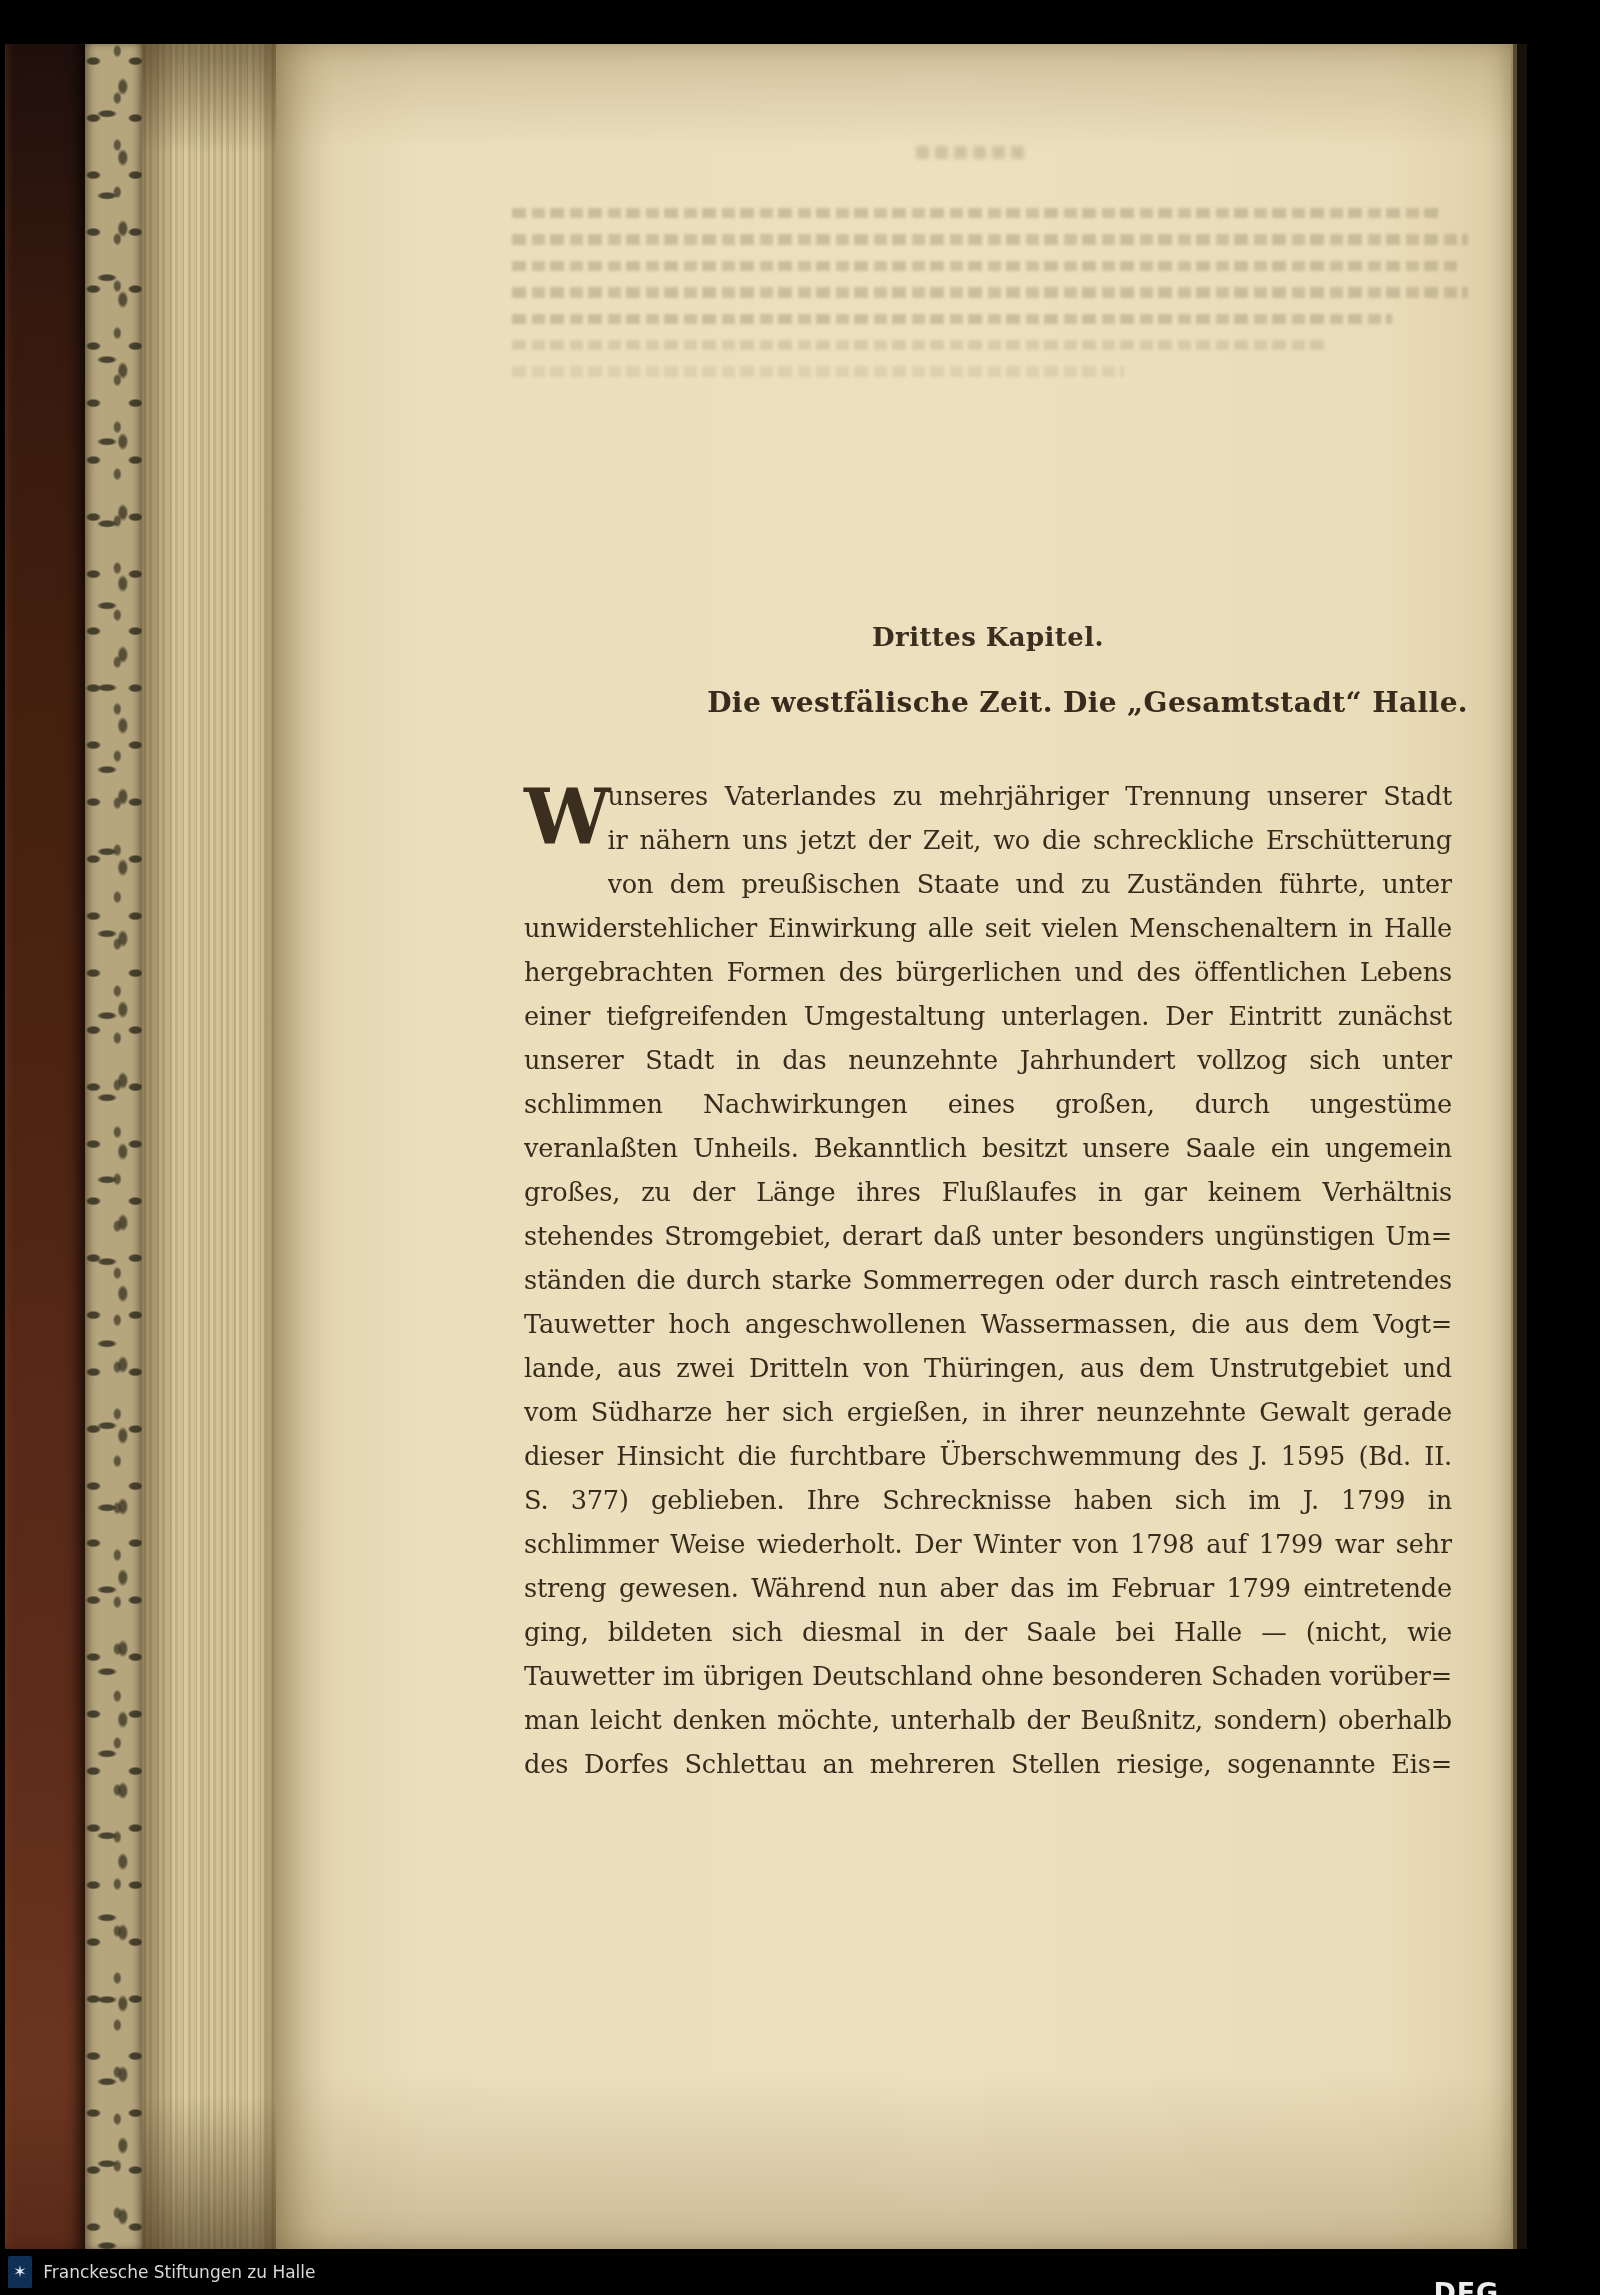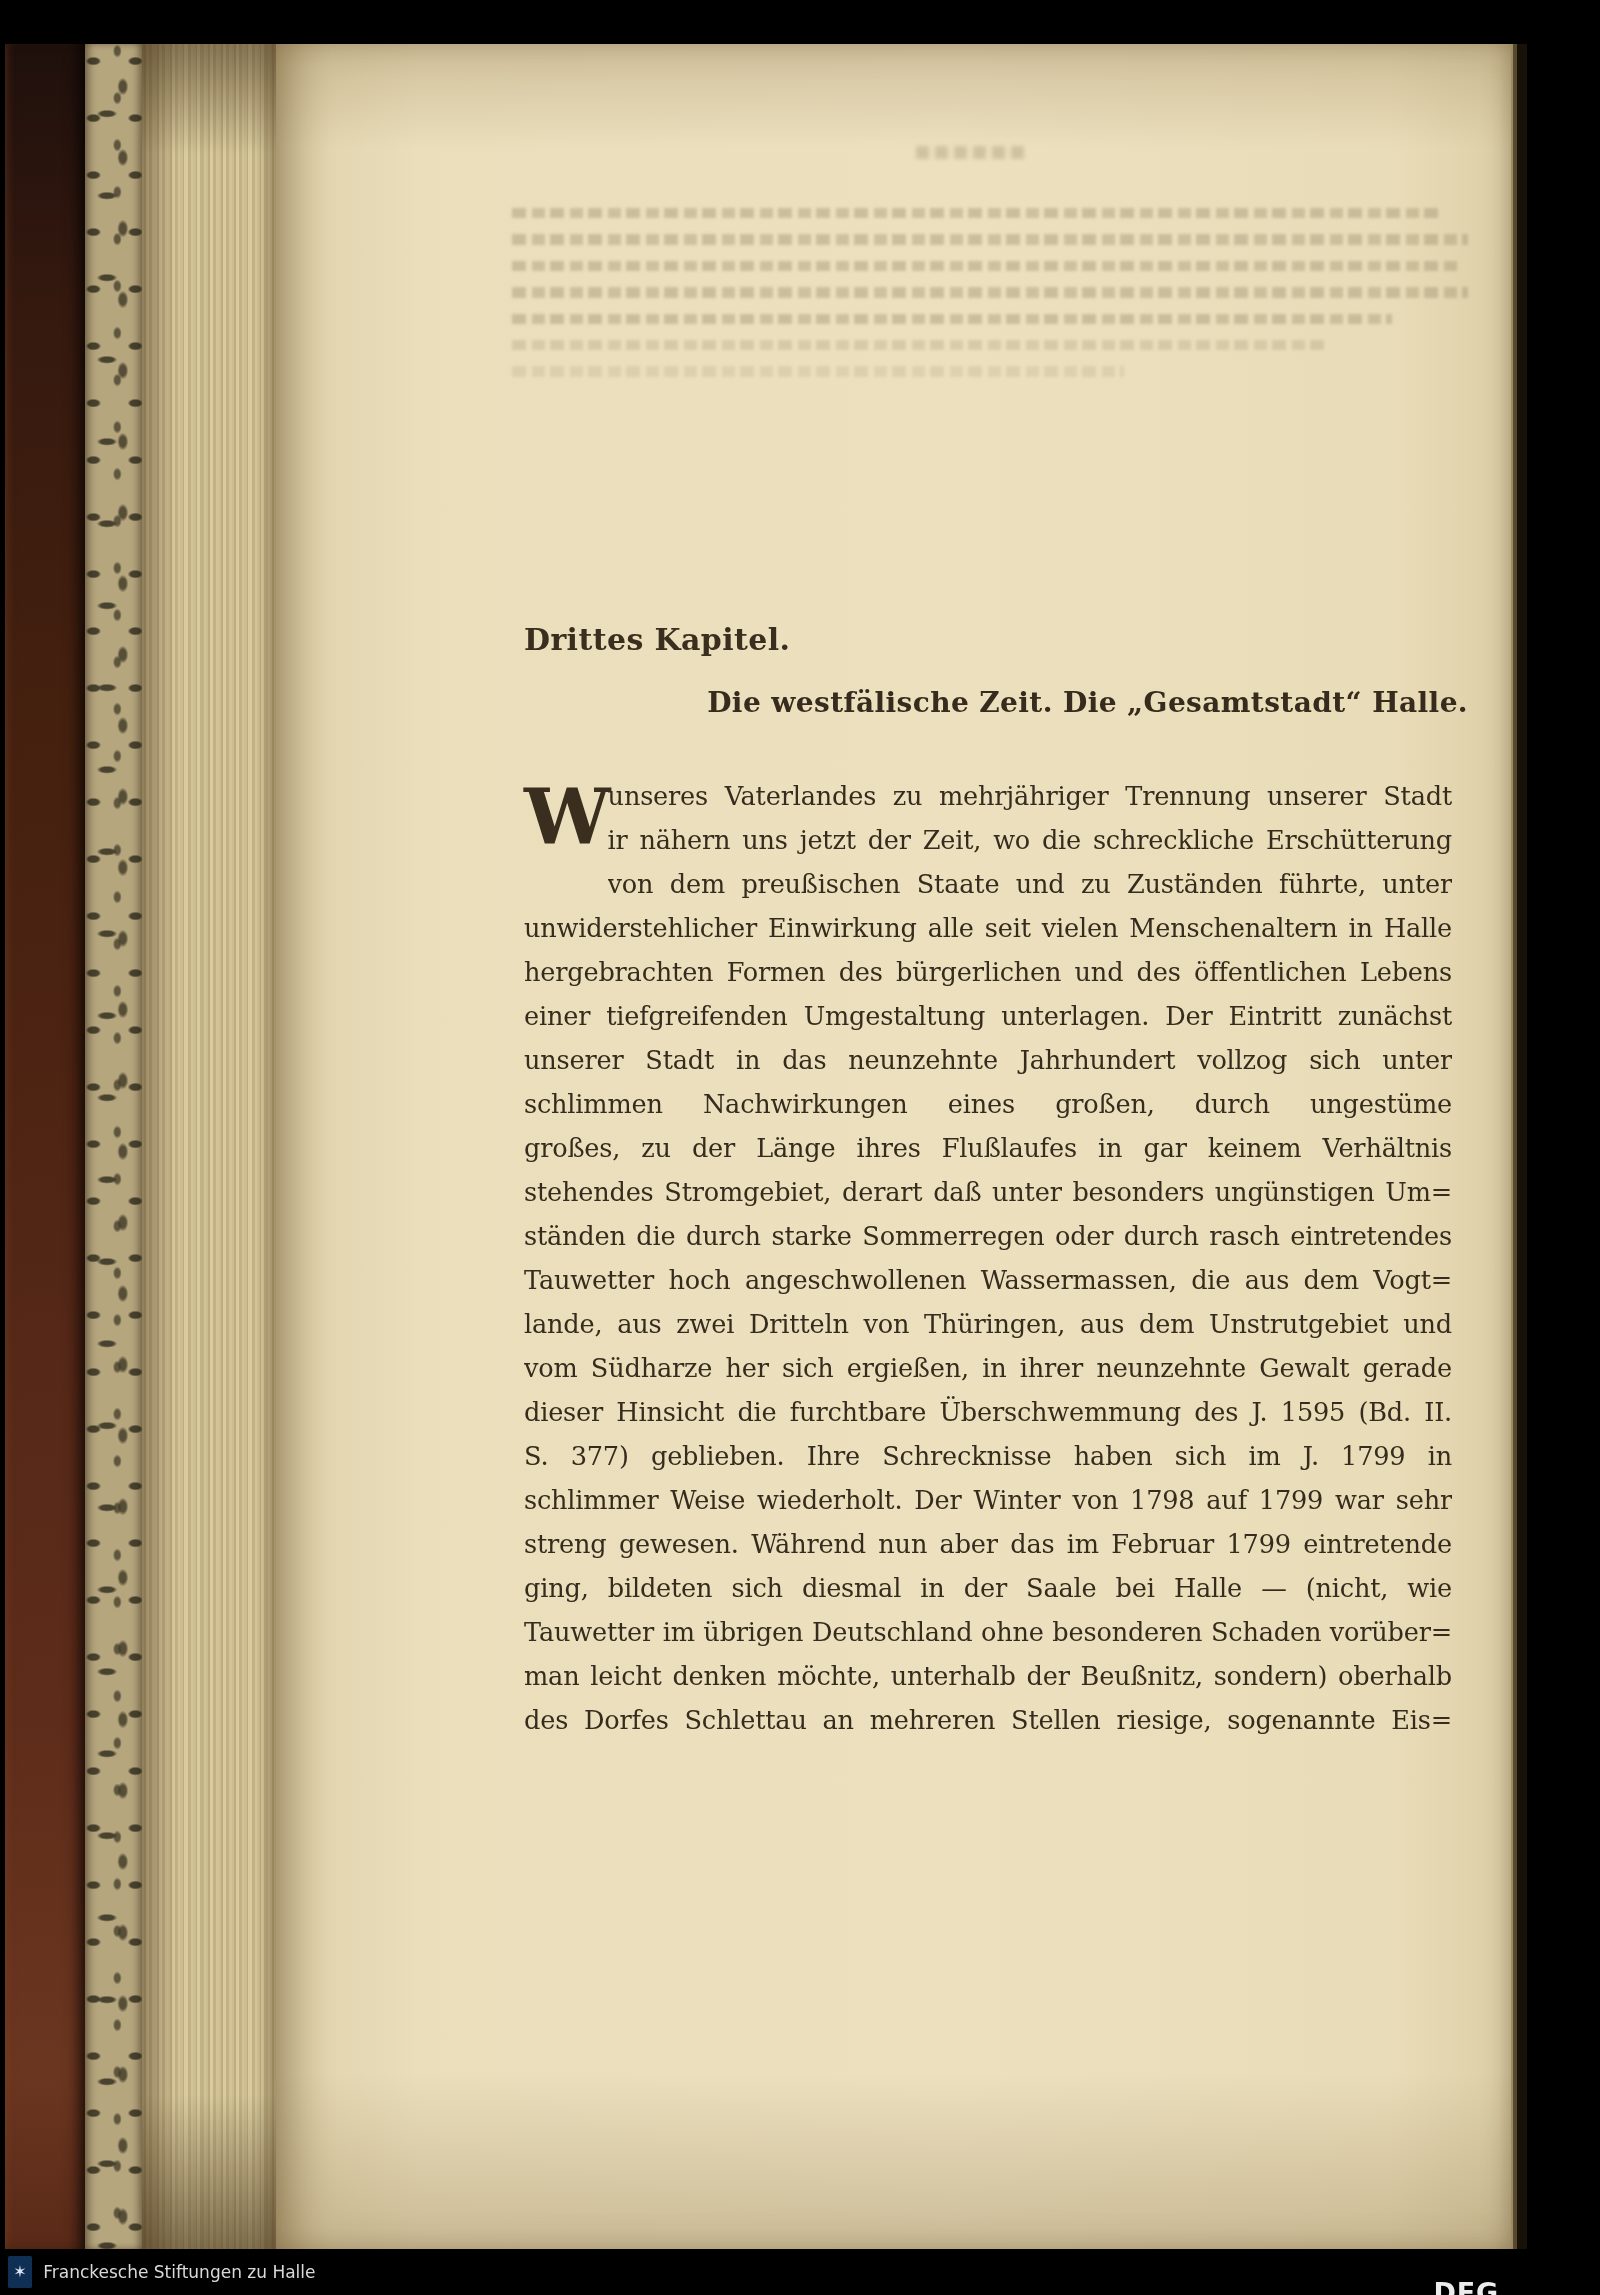--- a/index.html
+++ b/index.html
@@ -54,21 +54,21 @@
   }
   .ghost-block { position:absolute; top:164px; left:236px; width:956px; }
   .ghost-line {
     height:10.4px; margin-bottom:16px; filter:blur(1.8px); opacity:.34;
     background:repeating-linear-gradient(90deg,#8b7e5e 0 13.6px, transparent 13.6px 20px, #938663 20px 33px, transparent 33px 38px);
   }
 
   
   .chapter {
     position:absolute; top:578px; left:248px; width:928px;
-    font-size:30px; font-weight:bold; color:#3a2e1f;
+    text-align:center; font-size:26px; font-weight:bold; color:#3a2e1f;
     letter-spacing:0.4px;
   }
   .title {
     position:absolute; top:642px; left:232px; width:960px;
     text-align:right; font-size:28px; font-weight:bold; color:#362b1d;
     letter-spacing:0.4px;
   }
   .body {
     position:absolute; top:730px; left:248px; width:928px;
     color:#362c1d; font-size:25.6px; letter-spacing:-0.2px;
@@ -129,20 +129,21 @@
       <div class="body">
         <span class="dropcap">W</span>
         <div class="line">unseres Vaterlandes zu mehrjähriger Trennung unserer Stadt</div>
         <div class="line">ir nähern uns jetzt der Zeit, wo die schreckliche Erschütterung</div>
         <div class="line">von dem preußischen Staate und zu Zuständen führte, unter deren</div>
         <div class="line">unwiderstehlicher Einwirkung alle seit vielen Menschenaltern in Halle</div>
         <div class="line">hergebrachten Formen des bürgerlichen und des öffentlichen Lebens</div>
         <div class="line">einer tiefgreifenden Umgestaltung unterlagen.  Der Eintritt zunächst</div>
         <div class="line">unserer Stadt in das neunzehnte Jahrhundert vollzog sich unter</div>
         <div class="line">schlimmen Nachwirkungen eines großen, durch ungestüme Naturgewalten</div>
+        <div class="line">veranlaßten Unheils.  Bekanntlich besitzt unsere Saale ein ungemein</div>
         <div class="line">großes, zu der Länge ihres Flußlaufes in gar keinem Verhältnis</div>
         <div class="line">stehendes Stromgebiet, derart daß unter besonders ungünstigen Um=</div>
         <div class="line">ständen die durch starke Sommerregen oder durch rasch eintretendes</div>
         <div class="line">Tauwetter hoch angeschwollenen Wassermassen, die aus dem Vogt=</div>
         <div class="line">lande, aus zwei Dritteln von Thüringen, aus dem Unstrutgebiet und</div>
         <div class="line">vom Südharze her sich ergießen, in ihrer neunzehnte Gewalt gerade</div>
         <div class="line">dieser Hinsicht die furchtbare Überschwemmung des J. 1595 (Bd. II.</div>
         <div class="line">S. 377) geblieben.  Ihre Schrecknisse haben sich im J. 1799 in</div>
         <div class="line">schlimmer Weise wiederholt.  Der Winter von 1798 auf 1799 war sehr</div>
         <div class="line">streng gewesen.  Während nun aber das im Februar 1799 eintretende</div>

